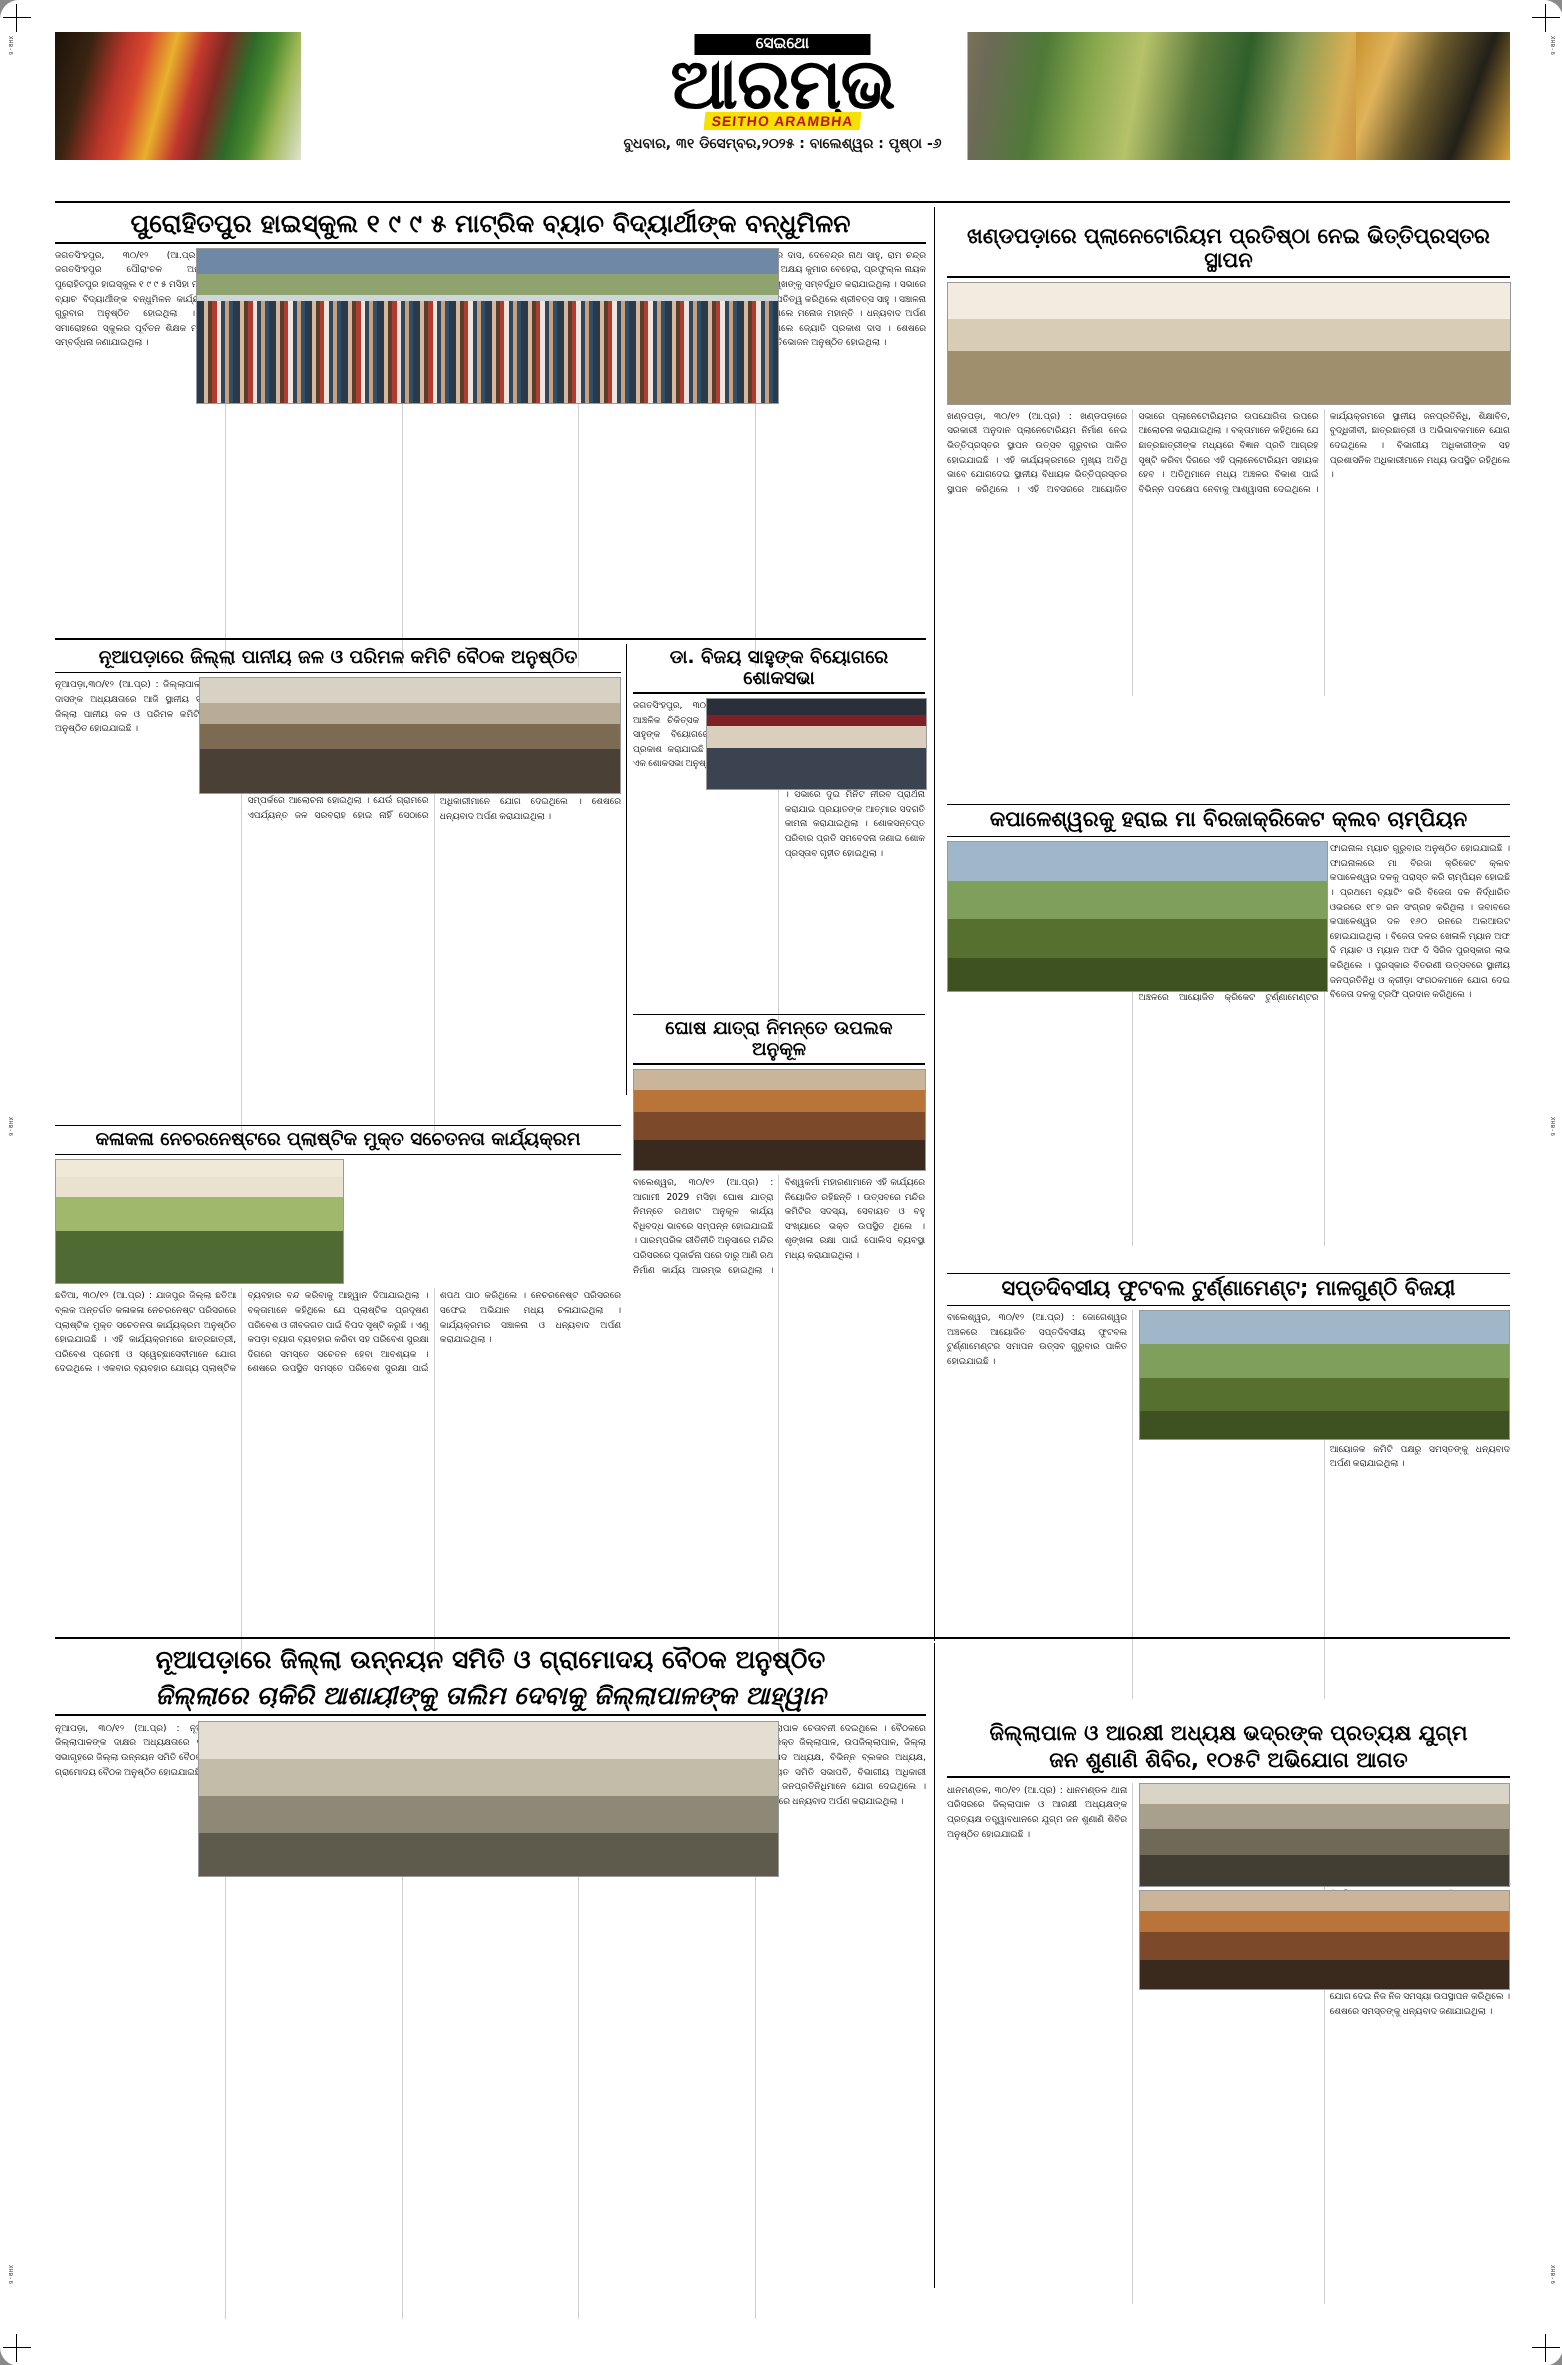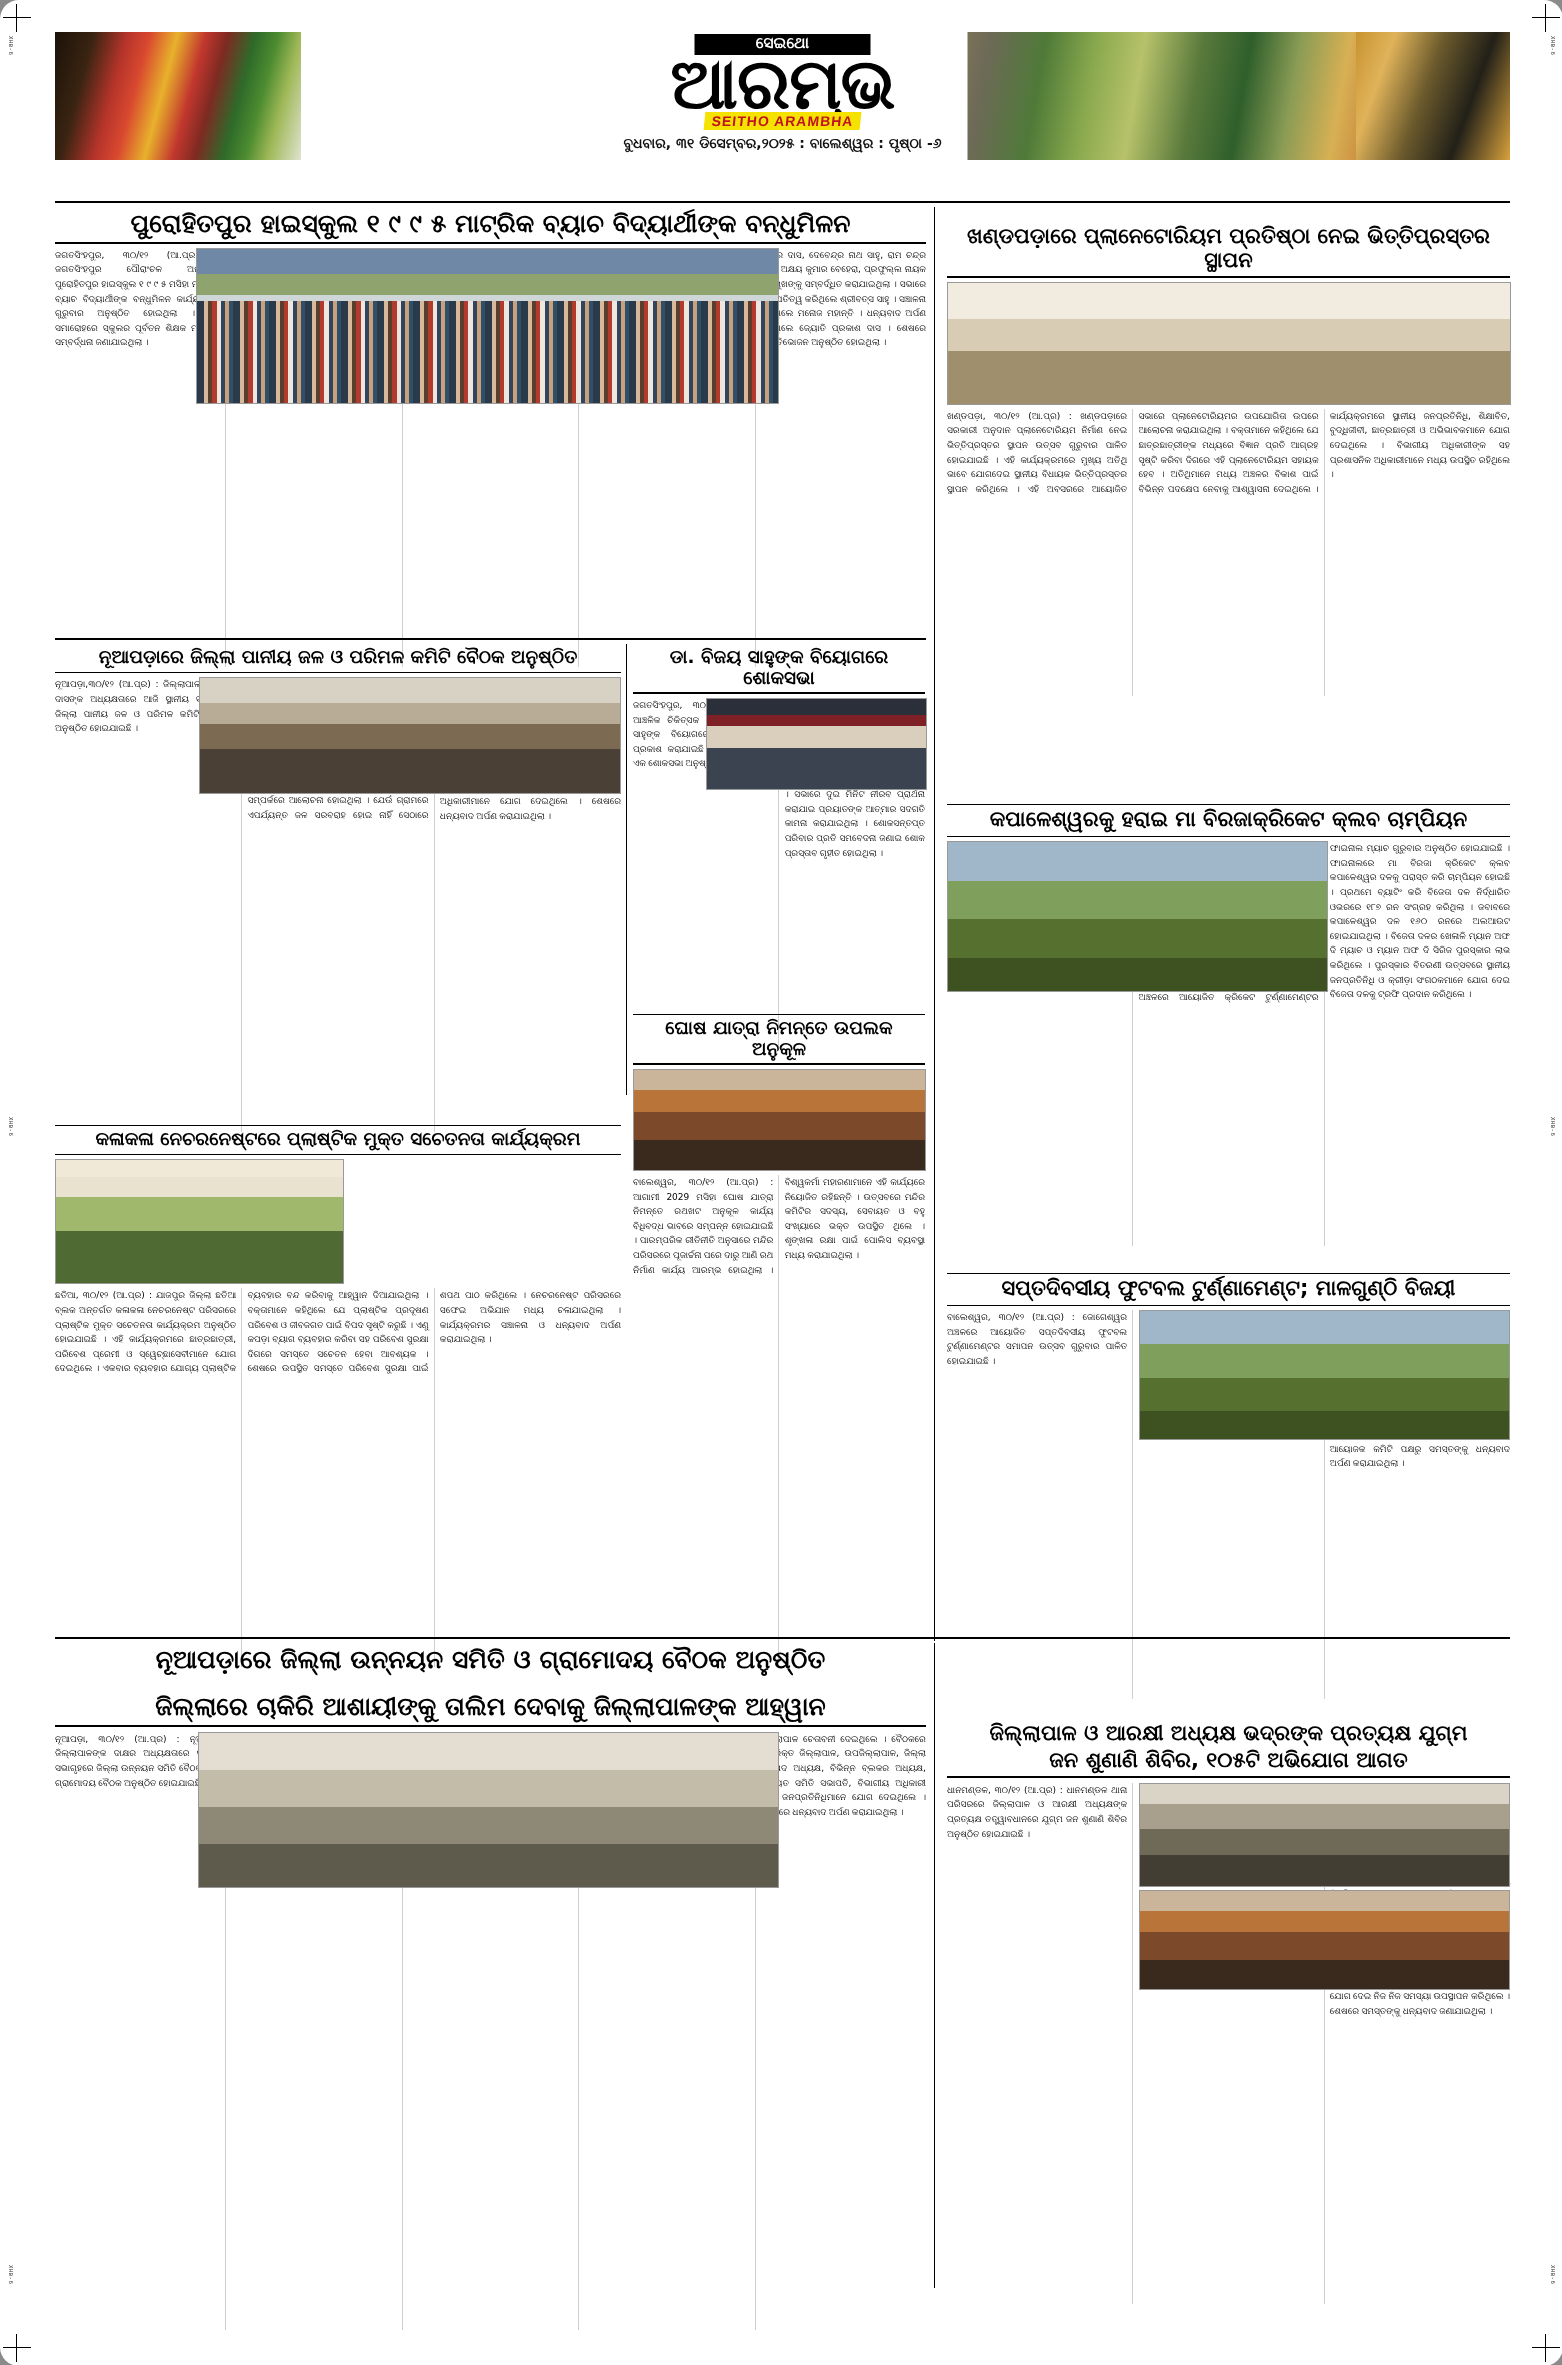--- a/index.html
+++ b/index.html
@@ -291,21 +291,21 @@
         <span>କ୍ରୀଡ଼ା ସଂଗଠକ, ଗ୍ରାମବାସୀ ତଥା ବହୁ ସଂଖ୍ୟାରେ ଦର୍ଶକ ଏହି ଉତ୍ସବରେ ଉପସ୍ଥିତ ଥିଲେ । ଆୟୋଜକ କମିଟି ପକ୍ଷରୁ ସମସ୍ତଙ୍କୁ ଧନ୍ୟବାଦ ଅର୍ପଣ କରାଯାଇଥିଲା ।</span>
       </div>
     </div>
   </div>
 
   <div class="rule-thick" style="left:55px;top:1637px;width:1455px;height:1.5px;"></div>
 
   <div class="art" style="left:55px;top:1643px;width:871px;">
     <div class="hlbox">
       <div class="hl hl-xl">ନୂଆପଡ଼ାରେ ଜିଲ୍ଲା ଉନ୍ନୟନ ସମିତି ଓ ଗ୍ରାମୋଦୟ ବୈଠକ ଅନୁଷ୍ଠିତ</div>
-      <div class="hl hl-xl" style="margin-top:19px;">ଜିଲ୍ଲାରେ ଚାକିରି ଆଶାୟୀଙ୍କୁ ତାଲିମ ଦେବାକୁ ଜିଲ୍ଲାପାଳଙ୍କ ଆହ୍ୱାନ</div>
+      <div class="hl hl-xl" style="margin-top:8px;font-style:italic;">ଜିଲ୍ଲାରେ ଚାକିରି ଆଶାୟୀଙ୍କୁ ତାଲିମ ଦେବାକୁ ଜିଲ୍ଲାପାଳଙ୍କ ଆହ୍ୱାନ</div>
     </div>
     <div class="hrule"></div>
     <div style="position:relative;height:599px;margin-top:5.1px;">
       <div class="photo ph-office" style="position:absolute;left:143px;top:0;width:579px;height:154px;"></div>
       <div class="body-txt cols" style="column-count:5;height:598px;">
         <span>ନୂଆପଡ଼ା, ୩୦/୧୨ (ଆ.ପ୍ର) : ନୂଆପଡ଼ା ଜିଲ୍ଲାପାଳଙ୍କ ଦାକ୍ଷର ଅଧ୍ୟକ୍ଷତାରେ ସ୍ଥାନୀୟ ସଭାଗୃହରେ ଜିଲ୍ଲା ଉନ୍ନୟନ ସମିତି ବୈଠକ ତଥା ଗ୍ରାମୋଦୟ ବୈଠକ ଅନୁଷ୍ଠିତ ହୋଇଯାଇଛି ।</span>
         <span style="display:block;height:155px;"></span>
         <span>ବୈଠକରେ ଜିଲ୍ଲାପାଳ କହିଥିଲେ ଯେ ଜିଲ୍ଲାରେ ଚାକିରି ଆଶାୟୀ ଯୁବକ ଯୁବତୀଙ୍କୁ ଉପଯୁକ୍ତ ତାଲିମ ଦେଇ ସ୍ୱ-ନିଯୁକ୍ତି ଦିଗରେ ପ୍ରୋତ୍ସାହିତ କରାଯିବା ଆବଶ୍ୟକ । ଦକ୍ଷତା ଅଭିବୃଦ୍ଧି କେନ୍ଦ୍ରଗୁଡ଼ିକୁ ସକ୍ରିୟ କରିବାକୁ ନିର୍ଦ୍ଦେଶ ଦିଆଯାଇଥିଲା ।</span>
         <span>ବୈଠକରେ ସ୍ୱାସ୍ଥ୍ୟ, ଶିକ୍ଷା, ଜଳସେଚନ, କୃଷି, ପଶୁପାଳନ, ବିଦ୍ୟୁତ, ଗ୍ରାମ୍ୟ ଉନ୍ନୟନ, ରାଜସ୍ୱ ପ୍ରଭୃତି ବିଭାଗର ଅଗ୍ରଗତି ସମ୍ପର୍କରେ ସମୀକ୍ଷା କରାଯାଇଥିଲା । ସରକାରୀ ଯୋଜନାର ସୁଫଳ ତୃଣମୂଳ ସ୍ତରରେ ପହଞ୍ଚାଇବାକୁ ଗୁରୁତ୍ୱ ଦିଆଯାଇଥିଲା ।</span>
         <span>OSWAS ମାଧ୍ୟମରେ ଅନଲାଇନ ସେବା ପ୍ରଦାନ କାର୍ଯ୍ୟକୁ ଆହୁରି ତ୍ୱରାନ୍ୱିତ କରିବା ସହ ଅଭିଯୋଗ ନିଷ୍ପତ୍ତିରେ ବିଳମ୍ବ ନ କରିବାକୁ ଅଧିକାରୀମାନଙ୍କୁ ନିର୍ଦ୍ଦେଶ ଦିଆଯାଇଥିଲା । ଅଙ୍ଗନବାଡ଼ି କେନ୍ଦ୍ର, ଛାତ୍ରାବାସ ତଥା ସ୍କୁଲଗୁଡ଼ିକର ନିୟମିତ ପରିଦର୍ଶନ କରିବାକୁ ମଧ୍ୟ କୁହାଯାଇଥିଲା ।</span>

